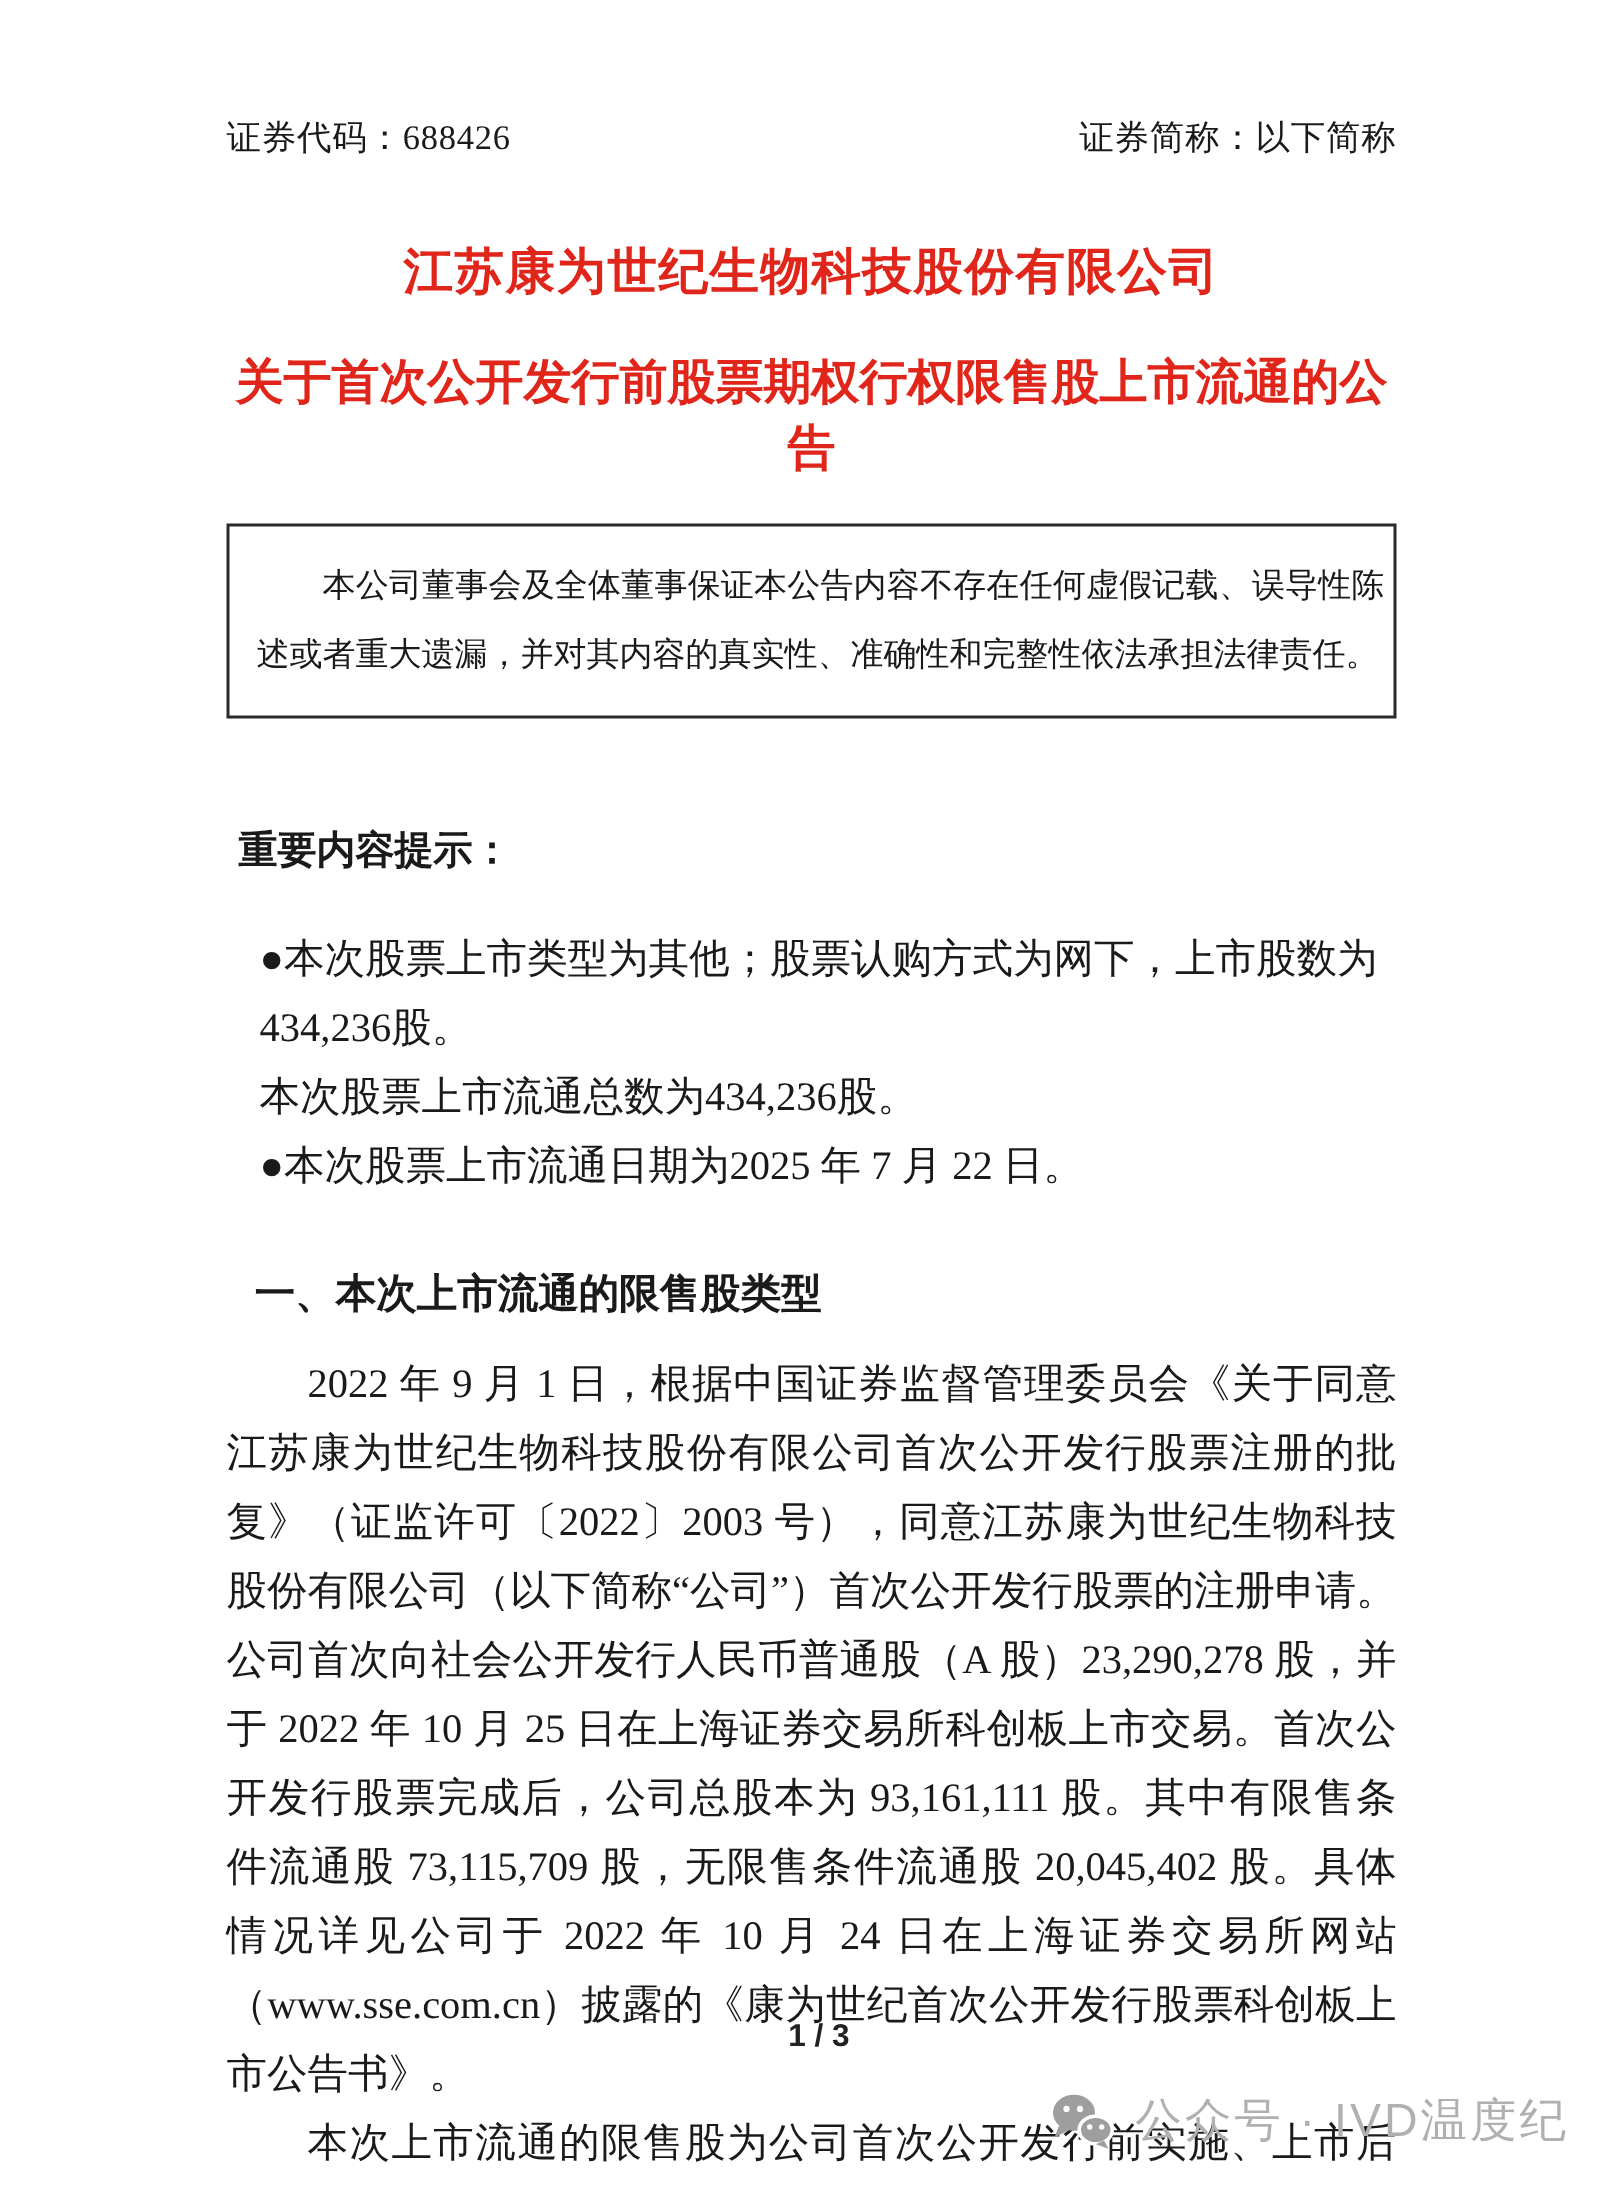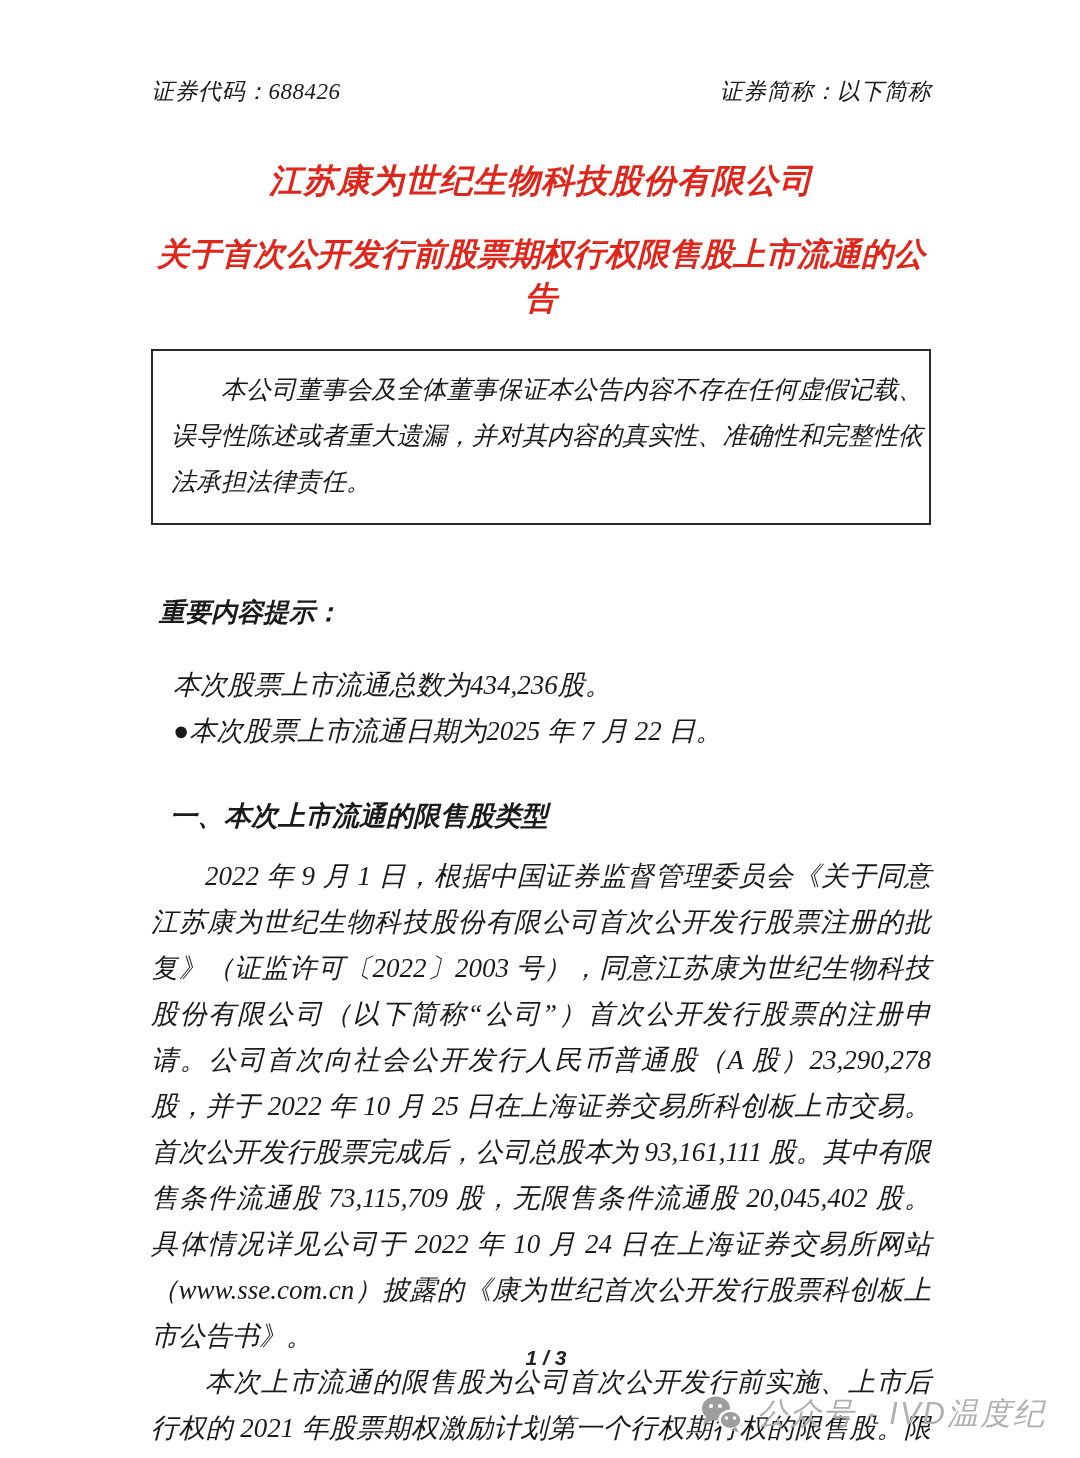--- a/index.html
+++ b/index.html
@@ -10,21 +10,20 @@
   }
   *{margin:0;padding:0;box-sizing:border-box;}
   html,body{background:#ffffff;}
   .page{
     position:relative;
     width:1080px;height:1458px;
     background:var(--page-bg);
     font-family:"Liberation Serif","DejaVu Serif",serif;
     color:var(--text);
     overflow:hidden;
-    font-style:italic;
   }
   .doc{
     position:absolute;
     left:151px;top:0;
     width:780px;
     padding-top:76px;
   }
   .header-row{
     display:flex;
     justify-content:space-between;
@@ -44,21 +43,21 @@
     letter-spacing:1px;
   }
   .title-announcement{
     margin-top:29px;
     font-size:32px;
   }
   .disclaimer-box{
     margin-top:28px;
     border:2px solid #2a2a2a;
     padding:16px 6px 18px 18px;
-    font-size:25px;
+    font-size:22px;
     line-height:46px;
     text-align:justify;
     text-indent:2em;
   }
   .notice-heading{
     margin-top:70px;
     font-family:"Liberation Sans","DejaVu Sans",sans-serif;
     font-weight:bold;
     font-size:26px;
     padding-left:8px;
@@ -123,20 +122,21 @@
 
     <div class="title title-company">江苏康为世纪生物科技股份有限公司</div>
     <div class="title title-announcement">关于首次公开发行前股票期权行权限售股上市流通的公告</div>
 
     <div class="disclaimer-box">本公司董事会及全体董事保证本公告内容不存在任何虚假记载、误导性陈述或者重大遗漏，并对其内容的真实性、准确性和完整性依法承担法律责任。</div>
 
     <div class="notice-heading">重要内容提示：</div>
 
     <div class="bullets">
       <div class="bullet-group">
+        <div class="bullet-line">●本次股票上市类型为其他；股票认购方式为网下，上市股数为434,236股。</div>
         <div class="bullet-line">本次股票上市流通总数为434,236股。</div>
       </div>
       <div class="bullet-group">
         <div class="bullet-line">●本次股票上市流通日期为2025 年 7 月 22 日。</div>
       </div>
     </div>
 
     <div class="section-heading section-heading-1">一、本次上市流通的限售股类型</div>
     <p class="body-para body-para-first">2022 年 9 月 1 日，根据中国证券监督管理委员会《关于同意江苏康为世纪生物科技股份有限公司首次公开发行股票注册的批复》（证监许可〔2022〕2003 号），同意江苏康为世纪生物科技股份有限公司（以下简称“公司”）首次公开发行股票的注册申请。公司首次向社会公开发行人民币普通股（A 股）23,290,278 股，并于 2022 年 10 月 25 日在上海证券交易所科创板上市交易。首次公开发行股票完成后，公司总股本为 93,161,111 股。其中有限售条件流通股 73,115,709 股，无限售条件流通股 20,045,402 股。具体情况详见公司于 2022 年 10 月 24 日在上海证券交易所网站（www.sse.com.cn）披露的《康为世纪首次公开发行股票科创板上市公告书》。</p>
     <p class="body-para">本次上市流通的限售股为公司首次公开发行前实施、上市后行权的 2021 年股票期权激励计划第一个行权期行权的限售股。限售期为自行权日（2022 年 12 月 22 日）起 36 个月，涉及限售股股东数量为 62 名，限售股数量合计为 434,236 股，占当前公司股本总数 112,493,716 股的比例为 0.3860%。现限售期即将届满，上述限售股将于 2025 年 12 月 22 日起上市流通。</p>

